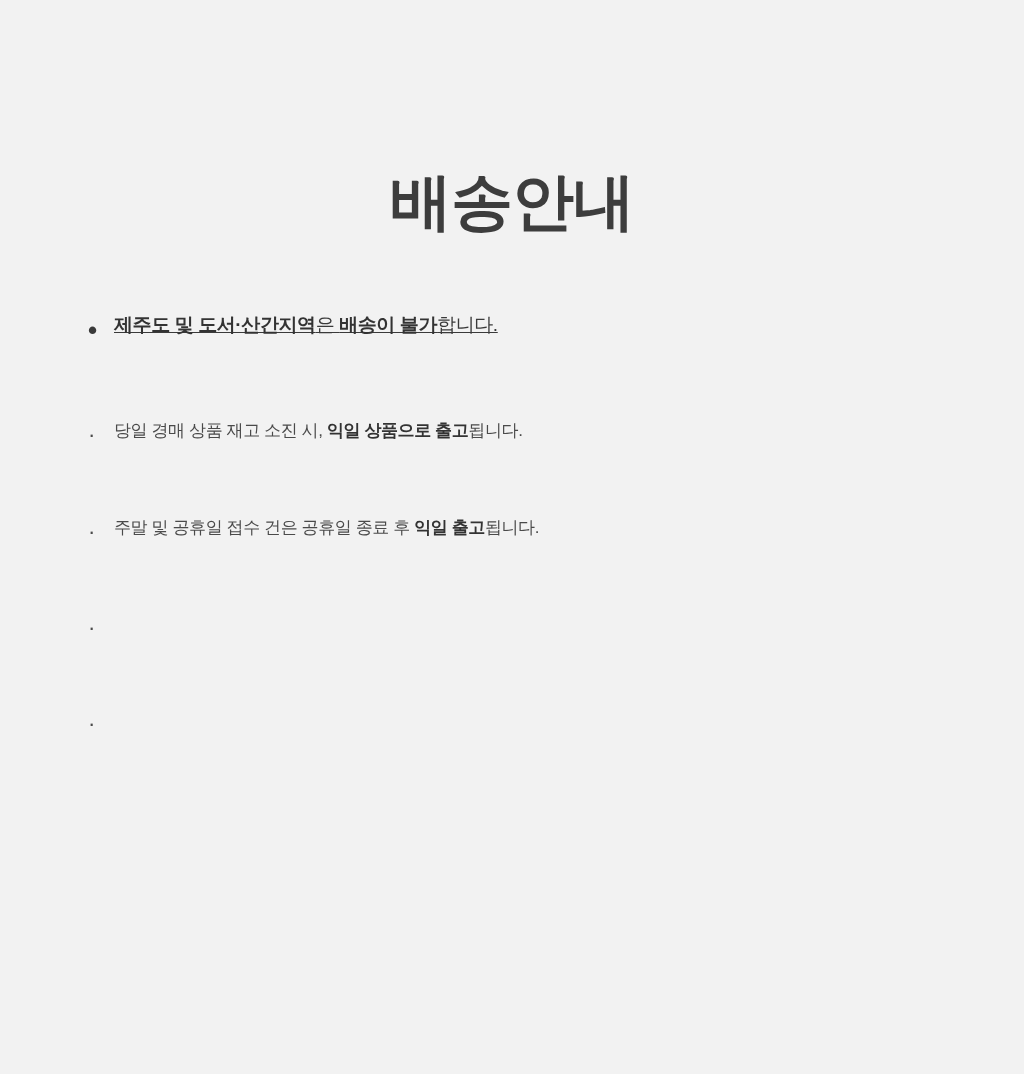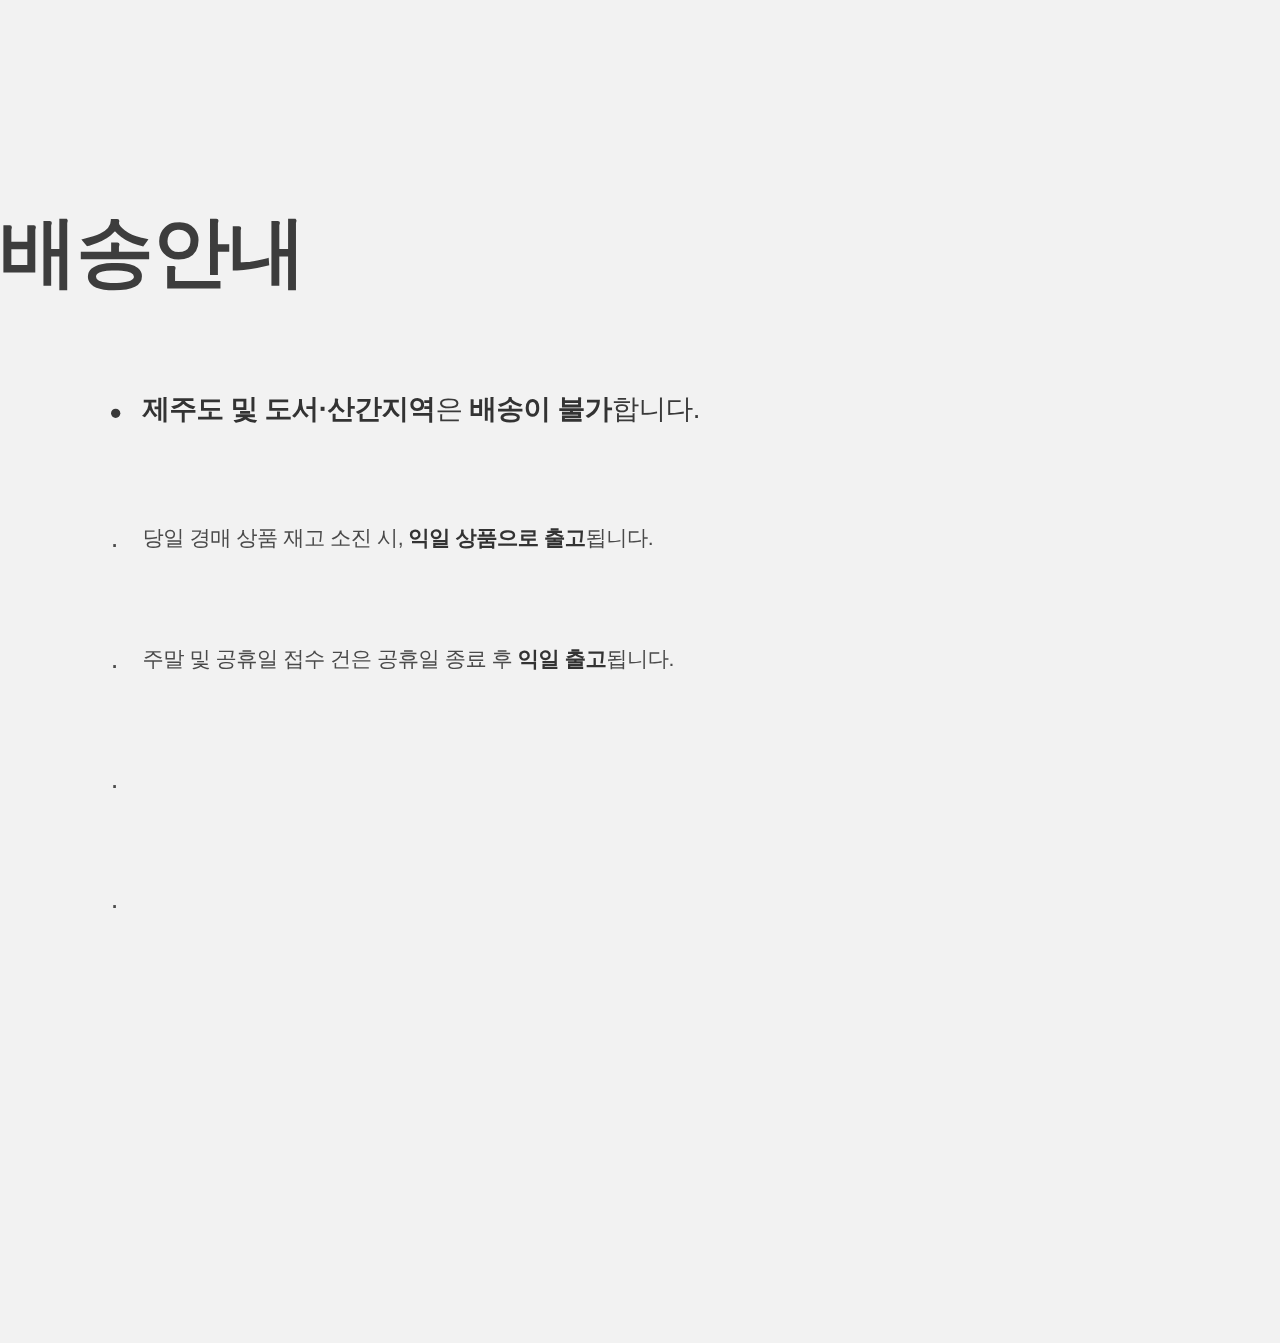--- a/index.html
+++ b/index.html
@@ -14,21 +14,21 @@
     color: #3f3f3f;
     overflow: hidden;
   }
   .page {
     position: relative;
     width: 1024px;
     height: 1074px;
     box-sizing: border-box;
   }
   .title {
-    text-align: left;
+    text-align: center;
     font-size: 62px;
     font-weight: 700;
     letter-spacing: -1px;
     color: #3d3d3d;
     margin: 0;
     padding-top: 168px;
     line-height: 1.1;
   }
   .notice-list {
     margin: 0;
@@ -58,22 +58,23 @@
   }
   .notice-text {
     flex: 1 1 auto;
     font-size: 17px;
     line-height: 1.55;
     color: #4a4a4a;
     letter-spacing: -0.4px;
     word-break: keep-all;
   }
   .notice-item.primary .notice-text {
-    font-size: 22px;
+    font-size: 19px;
     color: #3a3a3a;
+    text-decoration: underline;
   }
   .notice-text b {
     font-weight: 700;
     color: #333333;
   }
   .item-1 { margin-bottom: 68px; }
   .item-2 { margin-bottom: 62px; }
   .item-3 { margin-bottom: 62px; }
   .item-4 { margin-bottom: 62px; }
   .item-5 { margin-bottom: 0; }

